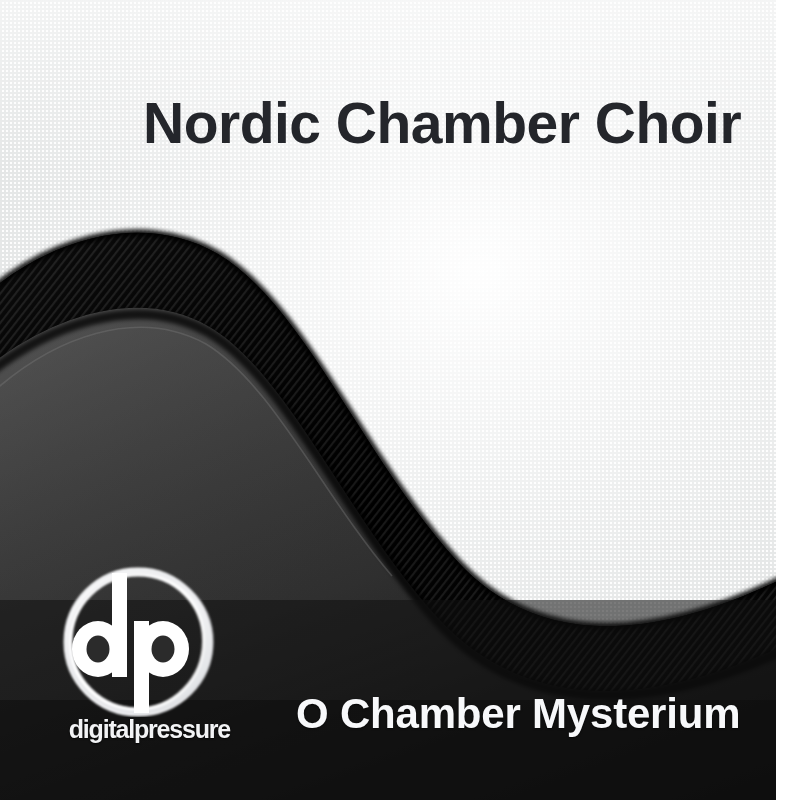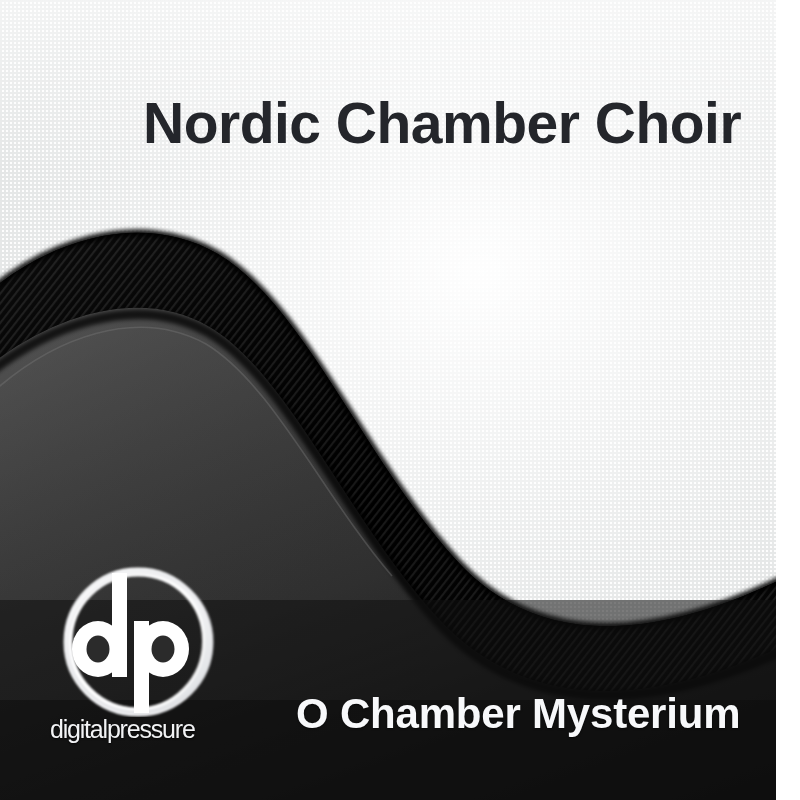--- a/index.html
+++ b/index.html
@@ -98,23 +98,23 @@
     left: 0;
     top: 0;
     width: 180px;
     height: 152px;
   }
   .logo-word {
     position: absolute;
     left: 0;
     top: 150px;
     width: 180px;
-    text-align: left;
-    font-family: "Liberation Sans", sans-serif;
-    font-weight: normal;
+    text-align: right;
+    font-family: "Liberation Sans", sans-serif;
+    font-weight: bold;
     font-size: 25px;
     letter-spacing: -1.2px;
     color: #f2f3f5;
     text-shadow: 0 1px 2px rgba(0,0,0,.8);
     white-space: nowrap;
   }
 </style>
 </head>
 <body>
 

